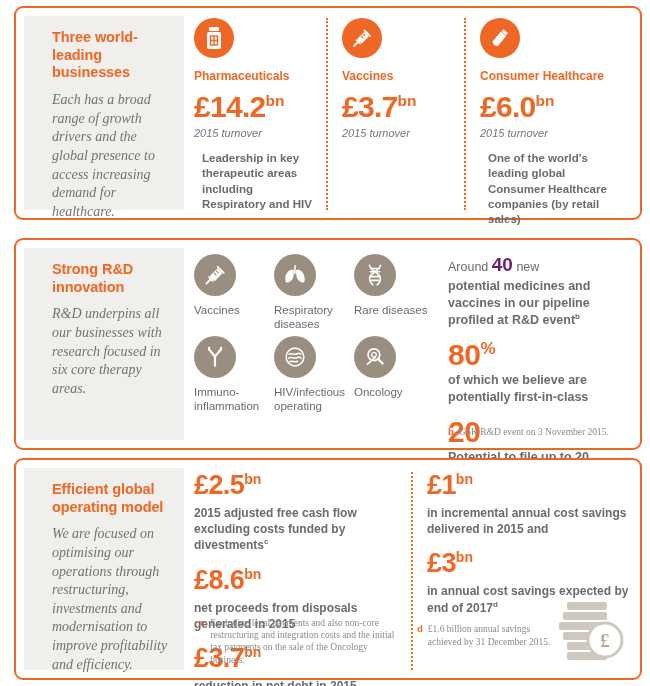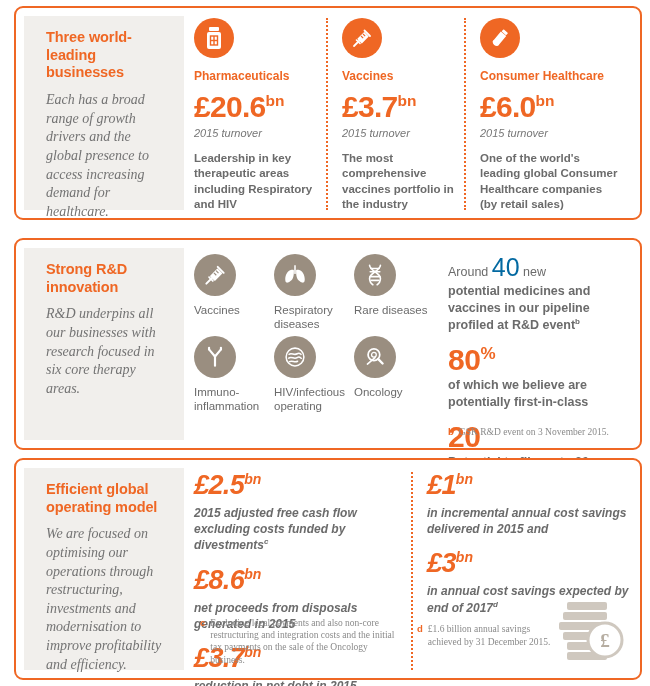--- a/index.html
+++ b/index.html
@@ -43,21 +43,21 @@
 
   
   .intro {
     position: absolute;
     left: 8px;
     top: 8px;
     width: 160px;
     bottom: 8px;
     background: #f1efec;
     box-sizing: border-box;
-    padding: 13px 14px 10px 22px;
+    padding: 13px 14px 10px 28px;
   }
   .intro-title {
     color: #ef6724;
     font-size: 14.5px;
     font-weight: bold;
     line-height: 1.22;
     letter-spacing: -0.1px;
     margin: 0 0 9px 0;
   }
   .intro-body {
@@ -113,21 +113,21 @@
   .stat-sub {
     font-size: 11px;
     color: #767676;
     margin: 5px 0 0 0;
     font-style: italic;
   }
   .stat-desc {
     font-size: 11.5px;
     color: #6b6b6b;
     line-height: 1.33;
-    margin: 12px 0 0 0;
+    margin: 12px 0 0 8px;
     font-weight: bold;
   }
 
   
   .rd-grid {
     display: grid;
     grid-template-columns: repeat(3, 80px);
     grid-template-rows: repeat(2, 66px);
     column-gap: 0px;
     row-gap: 16px;
@@ -137,23 +137,23 @@
     font-size: 11.5px;
     color: #6b6b6b;
     line-height: 1.25;
     margin: 7px 0 0 0;
   }
 
   
   .rd-stats { font-size: 12.5px; color: #6b6b6b; line-height: 1.36; }
   .rd-line { margin: 0; }
   .num-inline {
-    color: #0369a1;
-    font-weight: normal;
-    font-size: 25px;
+    color: #701a75;
+    font-weight: bold;
+    font-size: 19px;
     line-height: 0.9;
   }
   .num-block {
     color: #ef6724;
     font-weight: bold;
     font-size: 30px;
     line-height: 1.0;
     margin: 11px 0 2px 0;
     letter-spacing: -0.5px;
   }
@@ -182,21 +182,21 @@
   }
   .money .sup { font-size: 14px; vertical-align: super; letter-spacing: 0; }
   .money-desc {
     font-size: 12px;
     color: #6b6b6b;
     line-height: 1.35;
     font-weight: bold;
     margin: 6px 0 0 0;
   }
   .money-desc .ftm { font-size: 8px; vertical-align: super; font-weight: bold; }
-  .money-grp { margin-bottom: 13px; font-style: italic; }
+  .money-grp { margin-bottom: 13px; }
 
   .coins { position: absolute; right: 6px; bottom: 0px; }
 </style>
 </head>
 <body>
 
 <div class="page">
 
   <div class="section sec1">
     <div class="sec-inner">
@@ -209,21 +209,21 @@
         <div class="circ circ-orange">
           <svg width="22" height="24" viewBox="0 0 22 24" aria-hidden="true">
             <rect x="6" y="1" width="10" height="4" rx="1" fill="#fff"></rect>
             <rect x="4" y="6" width="14" height="17" rx="2" fill="#fff"></rect>
             <rect x="7.5" y="10" width="7" height="9" fill="none" stroke="#ef6724" stroke-width="1.4"></rect>
             <rect x="10.3" y="10" width="1.4" height="9" fill="#ef6724"></rect>
             <rect x="7.5" y="13.8" width="7" height="1.4" fill="#ef6724"></rect>
           </svg>
         </div>
         <p class="biz-label">Pharmaceuticals</p>
-        <p class="stat-big"><span>£20.6</span><span class="sup">bn</span></p>
+        <p class="stat-big"><span>£14.2</span><span class="sup">bn</span></p>
         <p class="stat-sub">2015 turnover</p>
         <p class="stat-desc">Leadership in key therapeutic areas including Respiratory and HIV</p>
       </div>
 
       <div class="col dotted-left" style="left:310px; width:125px;">
         <div class="circ circ-orange">
           <svg width="24" height="24" viewBox="0 0 24 24" aria-hidden="true">
             <g stroke="#fff" stroke-width="1.8" stroke-linecap="round">
               <line x1="4" y1="20" x2="9" y2="15"></line>
               <line x1="14.5" y1="4.5" x2="20" y2="10"></line>
@@ -232,21 +232,20 @@
             <g stroke="#ef6724" stroke-width="1.1">
               <line x1="11" y1="10" x2="13.2" y2="12.2"></line>
               <line x1="13" y1="8" x2="15.2" y2="10.2"></line>
             </g>
             <line x1="6.5" y1="14" x2="10" y2="17.5" stroke="#fff" stroke-width="1.6" stroke-linecap="round"></line>
           </svg>
         </div>
         <p class="biz-label">Vaccines</p>
         <p class="stat-big"><span>£3.7</span><span class="sup">bn</span></p>
         <p class="stat-sub">2015 turnover</p>
-        <p class="stat-desc">The most comprehensive vaccines portfolio in the industry</p>
       </div>
 
       <div class="col dotted-left" style="left:448px; width:140px;">
         <div class="circ circ-orange">
           <svg width="24" height="24" viewBox="0 0 24 24" aria-hidden="true">
             <g transform="rotate(40 12 12)">
               <rect x="9" y="3" width="6" height="3" rx="0.6" fill="#fff"></rect>
               <path d="M8.5 6.5 h7 v11 a3.5 3.5 0 0 1 -7 0 z" fill="#fff"></path>
               <path d="M8.5 17.5 h7 v2 h-7 z" fill="#fff"></path>
             </g>

